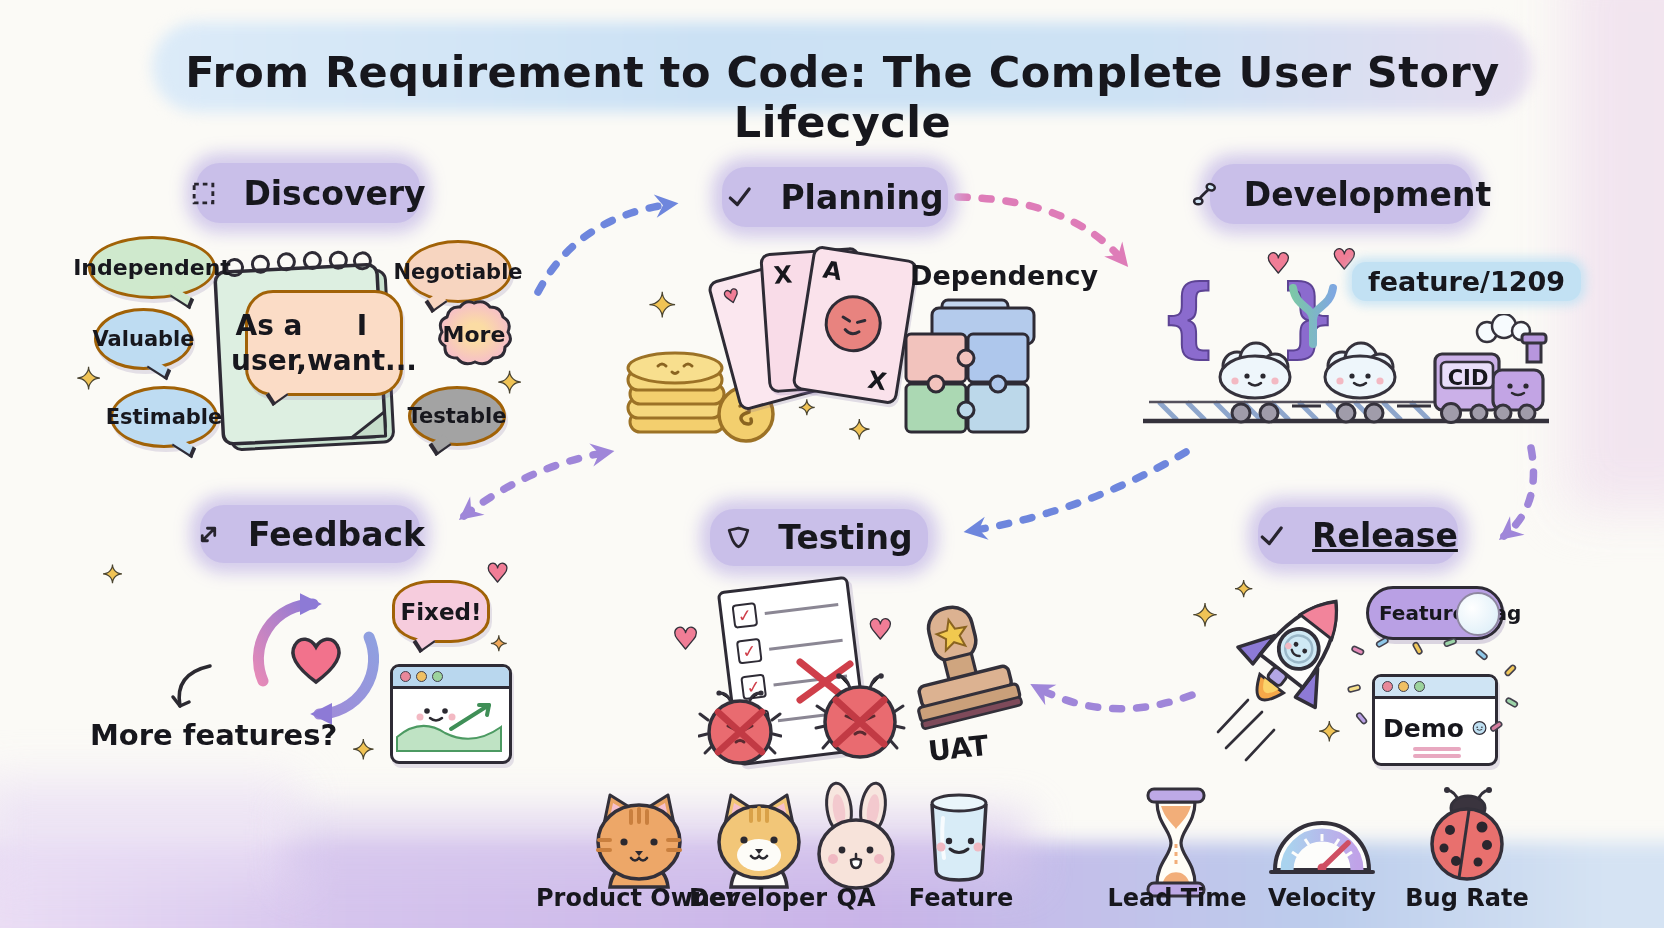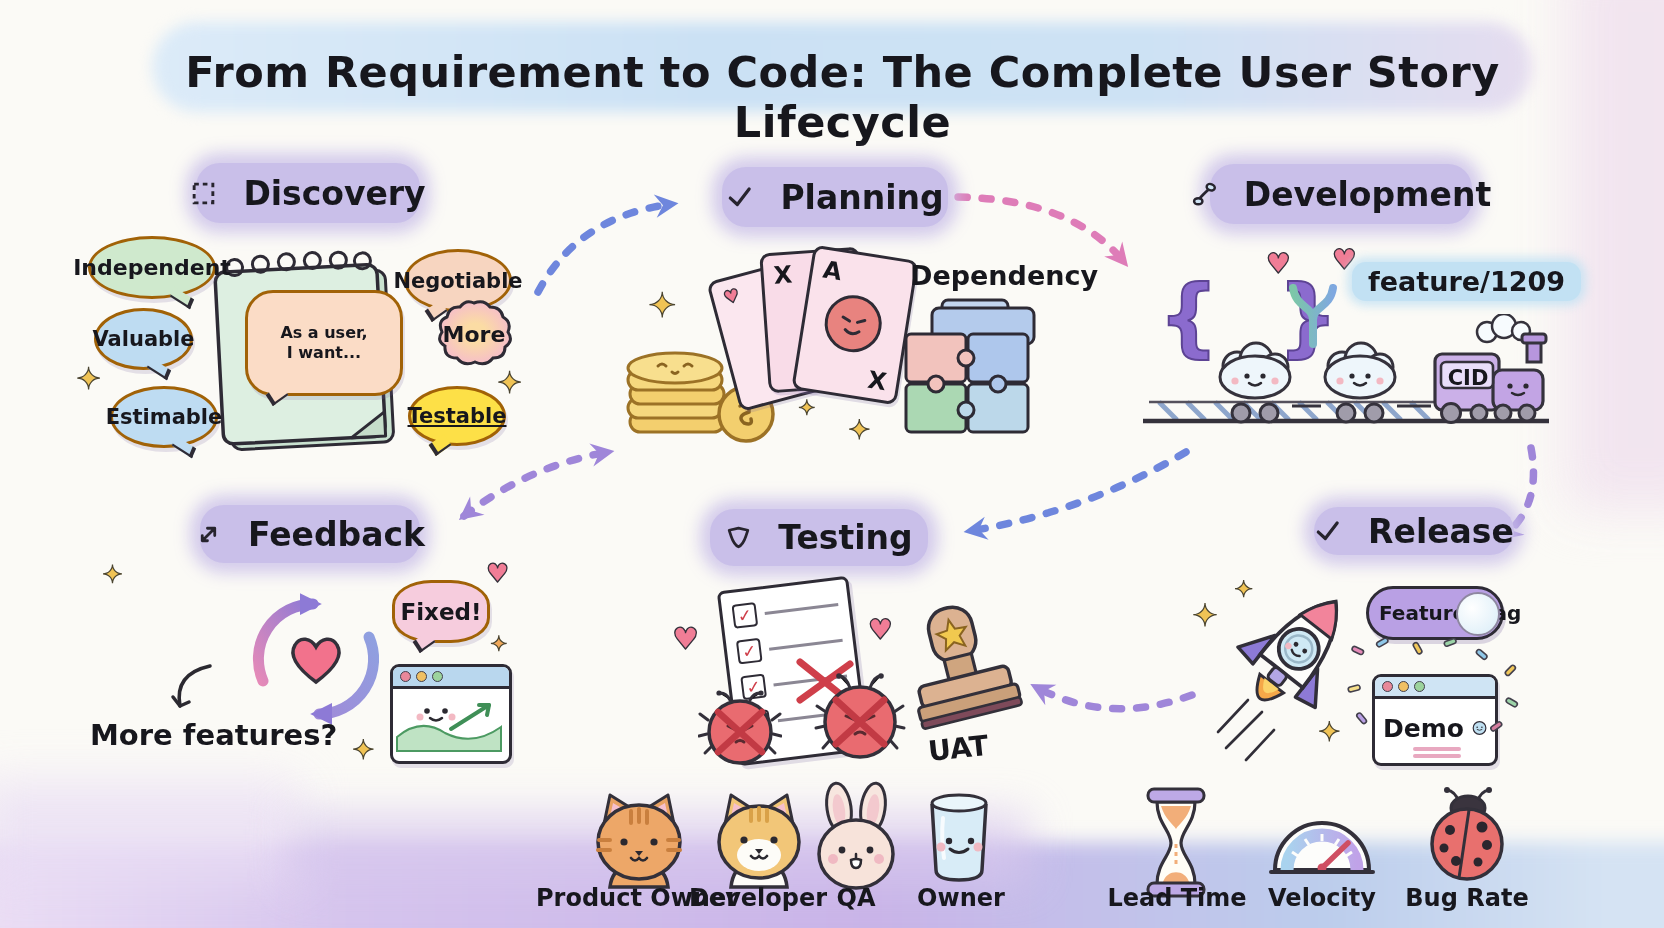--- a/index.html
+++ b/index.html
@@ -82,50 +82,50 @@
       <g fill="none" stroke="#2e2b35" stroke-width="3">
         <circle cx="34" cy="24" r="8"></circle>
           <circle cx="60" cy="22" r="8"></circle>
           <circle cx="86" cy="21" r="8"></circle>
         <circle cx="112" cy="21" r="8"></circle>
           <circle cx="138" cy="22" r="8"></circle>
           <circle cx="162" cy="24" r="8"></circle>
       </g>
     </g>
   </svg>
-  <div class="bubble" style="left:245px;top:290px;width:152px;height:100px;border-radius:28px;background:#fbdcc6;flex-direction:column;font-size:16px;line-height:1.25;">
+  <div class="bubble" style="left:245px;top:290px;width:152px;height:100px;border-radius:28px;background:#fbdcc6;font-size:28px;line-height:1.25;">
     <span>As a user,</span>
     <span>I want...</span>
   </div>
 
   <div class="bubble tail-r" style="left:88px;top:236px;width:122px;height:57px;background:#cfe9cd;font-size:22px;">
       <span>Independent</span>
     </div>
   <div class="bubble tail-r" style="left:94px;top:308px;width:93px;height:56px;background:#bedcf2;">
       <span>Valuable</span>
     </div>
   <div class="bubble tail-r" style="left:110px;top:386px;width:102px;height:56px;background:#bedcf2;">
       <span>Estimable</span>
     </div>
-  <div class="bubble" style="left:404px;top:249px;width:102px;height:57px;background:#f7d5c0;">
+  <div class="bubble" style="left:404px;top:240px;width:102px;height:57px;background:#f7d5c0;">
       <span>Negotiable</span>
     </div>
   <div class="abs" style="left:432px;top:300px;width:84px;height:70px;">
     <svg width="84" height="70" viewBox="0 0 84 70" style="position:absolute;left:0;top:0;">
       <defs>
           <radialGradient id="smg">
             <stop offset="30%" stop-color="#fbdca4"></stop>
             <stop offset="100%" stop-color="#f6bfc8"></stop>
           </radialGradient>
         </defs>
       <path d="M42 3 Q52 -1 58 7 Q69 7 71 17 Q80 22 76 32 Q82 41 73 47 Q73 58 61 58 Q54 67 43 62 Q32 67 25 58 Q12 58 13 46 Q4 41 10 32 Q5 21 15 17 Q17 6 28 7 Q34 -1 42 3 Z" fill="url(#smg)" stroke="#2e2b35" stroke-width="3"></path>
     </svg>
     <span class="txt" style="left:0;top:22px;width:84px;text-align:center;font-size:22px;">More</span>
   </div>
-  <div class="bubble" style="left:408px;top:386px;width:92px;height:54px;background:#fde047;text-decoration:underline;">
+  <div class="bubble" style="left:408px;top:386px;width:92px;height:54px;background:#a3a3a3;">
       <span>Testable</span>
     </div>
   <span class="sparkle" style="left:76px;top:364px;font-size:30px;">✦</span>
   <span class="sparkle" style="left:497px;top:368px;font-size:30px;">✦</span>
 
   <div class="pill" style="left:722px;top:167px;width:226px;height:60px;">
     <svg width="28" height="28" viewBox="0 0 26 26">
       <path d="M4 14 L10.5 20 L21.5 5.5" fill="none" stroke="#27242e" stroke-width="3" stroke-linecap="round" stroke-linejoin="round"></path>
     </svg>
     <span>Planning</span>
@@ -406,21 +406,21 @@
       <rect x="44" y="8" width="44" height="54" rx="20" fill="#dcb291" stroke="#33303a" stroke-width="3.5"></rect>
       <path d="M66 20 L70 30 L81 31 L73 38 L76 49 L66 43 L56 49 L59 38 L51 31 L62 30 Z" fill="#f1c94f" stroke="#8a6420" stroke-width="2"></path>
       <rect x="52" y="58" width="28" height="22" fill="#cfa57f" stroke="#33303a" stroke-width="3.2"></rect>
       <rect x="20" y="78" width="92" height="22" rx="6" fill="#dcb291" stroke="#33303a" stroke-width="3.5"></rect>
       <rect x="15" y="98" width="102" height="15" rx="4" fill="#caa07a" stroke="#33303a" stroke-width="3.2"></rect>
       <rect x="15" y="112" width="102" height="8" rx="3" fill="#7e4a5a" stroke="#33303a" stroke-width="2.6"></rect>
     </g>
   </svg>
   <span class="txt" style="left:928px;top:732px;font-size:28px;transform:rotate(-6deg);">UAT</span>
 
-  <div class="pill" style="left:1314px;top:507px;width:200px;height:48px;">
+  <div class="pill" style="left:1258px;top:507px;width:200px;height:57px;text-decoration:underline;">
     <svg width="28" height="28" viewBox="0 0 26 26">
       <path d="M4 14 L10.5 20 L21.5 5.5" fill="none" stroke="#27242e" stroke-width="3" stroke-linecap="round" stroke-linejoin="round"></path>
     </svg>
     <span>Release</span>
   </div>
 
   <svg class="abs" style="left:1196px;top:572px;" width="180" height="205" viewBox="0 0 180 205">
     <g stroke="#312e38" stroke-width="2.6" stroke-linecap="round">
       <line x1="22" y1="160" x2="52" y2="128"></line>
         <line x1="30" y1="176" x2="66" y2="140"></line>
@@ -536,21 +536,21 @@
   <svg class="abs" style="left:918px;top:788px;" width="82" height="102" viewBox="0 0 82 102">
     <path d="M14 16 L18 82 Q18 92 41 92 Q64 92 64 82 L68 16" fill="#d8ecf7" stroke="#33303a" stroke-width="3.5"></path>
     <ellipse cx="41" cy="15" rx="27" ry="8" fill="#eaf6fb" stroke="#33303a" stroke-width="3"></ellipse>
     <path d="M25 30 Q23 50 26 70" stroke="#ffffff" stroke-width="4" stroke-linecap="round" opacity=".8" fill="none"></path>
     <circle cx="31" cy="53" r="3.2" fill="#2b2930"></circle>
       <circle cx="53" cy="53" r="3.2" fill="#2b2930"></circle>
     <path d="M32 61 Q41 68 50 61" fill="none" stroke="#2b2930" stroke-width="3" stroke-linecap="round"></path>
     <circle cx="23" cy="59" r="4.5" fill="#f0b9c2"></circle>
       <circle cx="60" cy="59" r="4.5" fill="#f0b9c2"></circle>
   </svg>
-  <span class="blabel" style="left:961px;top:884px;">Owner</span>
+  <span class="blabel" style="left:961px;top:884px;">Feature</span>
 
   <svg class="abs" style="left:1136px;top:786px;" width="80" height="114" viewBox="0 0 80 114">
     <path d="M21 16 C21 37 35 45 35 57 C35 69 21 77 21 98 L59 98 C59 77 45 69 45 57 C45 45 59 37 59 16 Z" fill="#fffdf6" stroke="#33303a" stroke-width="3.2"></path>
     <path d="M25 20 H55 C51 33 43 38 40 43 C37 38 29 33 25 20 Z" fill="#f2ae79"></path>
     <path d="M27 96 C31 83 49 83 53 96 Z" fill="#f2ae79"></path>
     <line x1="40" y1="58" x2="40" y2="82" stroke="#f2ae79" stroke-width="3" stroke-dasharray="4 4"></line>
     <rect x="12" y="3" width="56" height="13" rx="6" fill="#bda9e6" stroke="#33303a" stroke-width="3"></rect>
     <rect x="12" y="97" width="56" height="13" rx="6" fill="#bda9e6" stroke="#33303a" stroke-width="3"></rect>
   </svg>
   <span class="blabel" style="left:1177px;top:884px;">Lead Time</span>

